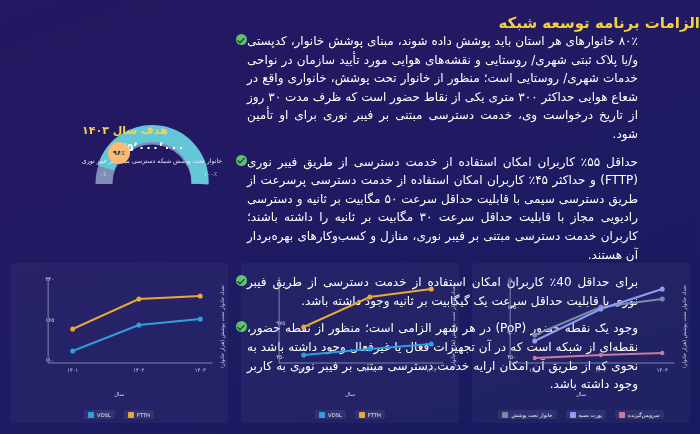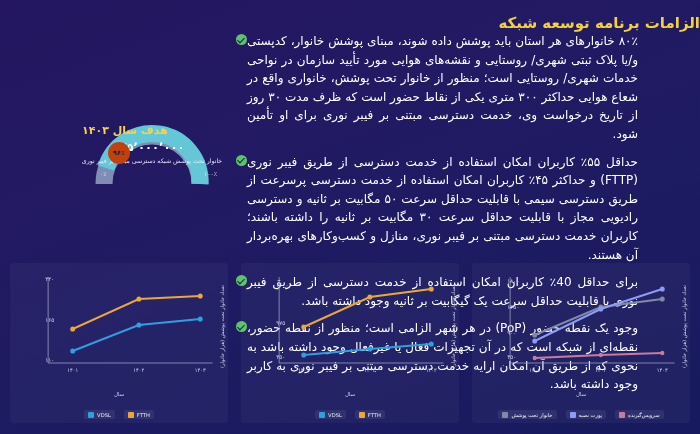--- a/index.html
+++ b/index.html
@@ -38,21 +38,21 @@
     direction:rtl;
   }
 
   
   .gauge{
     position:absolute;top:88px;left:64px;width:176px;height:124px;
   }
   .gauge svg{position:absolute;top:0;left:0;}
   .gauge .pct-badge{
     position:absolute;left:44px;top:54px;width:22px;height:22px;border-radius:50%;
-    background:#c2410c;color:#123;font-size:6.5px;font-weight:bold;
+    background:#fdba74;color:#123;font-size:6.5px;font-weight:bold;
     display:flex;align-items:center;justify-content:center;
   }
   .gauge .end-left{
     position:absolute;left:36px;top:82px;font-size:6px;color:#dfe3f5;
   }
   .gauge .end-right{
     position:absolute;left:140px;top:82px;font-size:6px;color:#dfe3f5;
   }
   .gauge .goal-title{
     position:absolute;top:36px;left:18px;width:140px;text-align:left;

